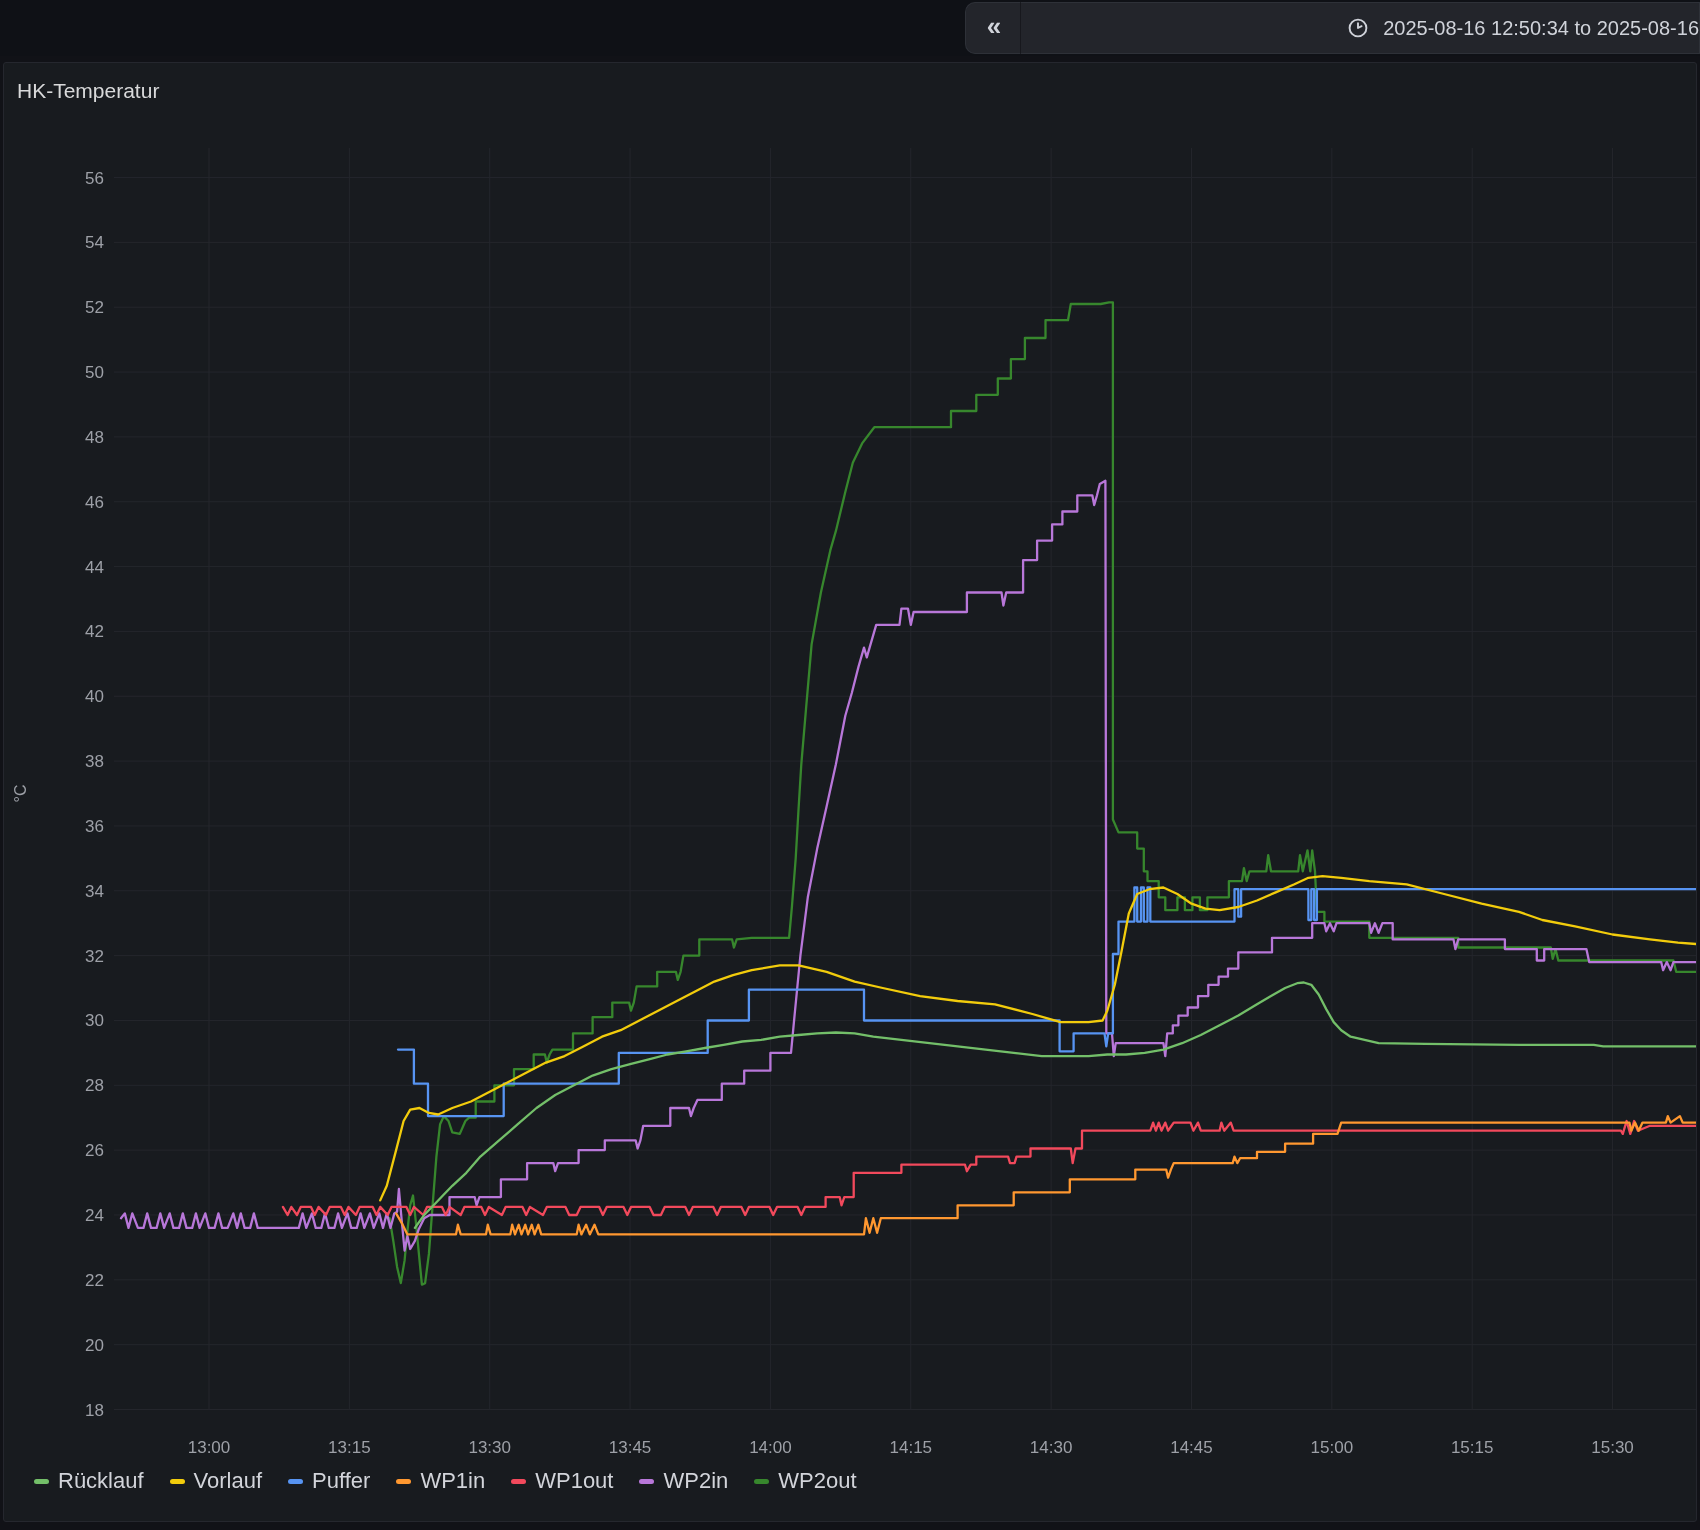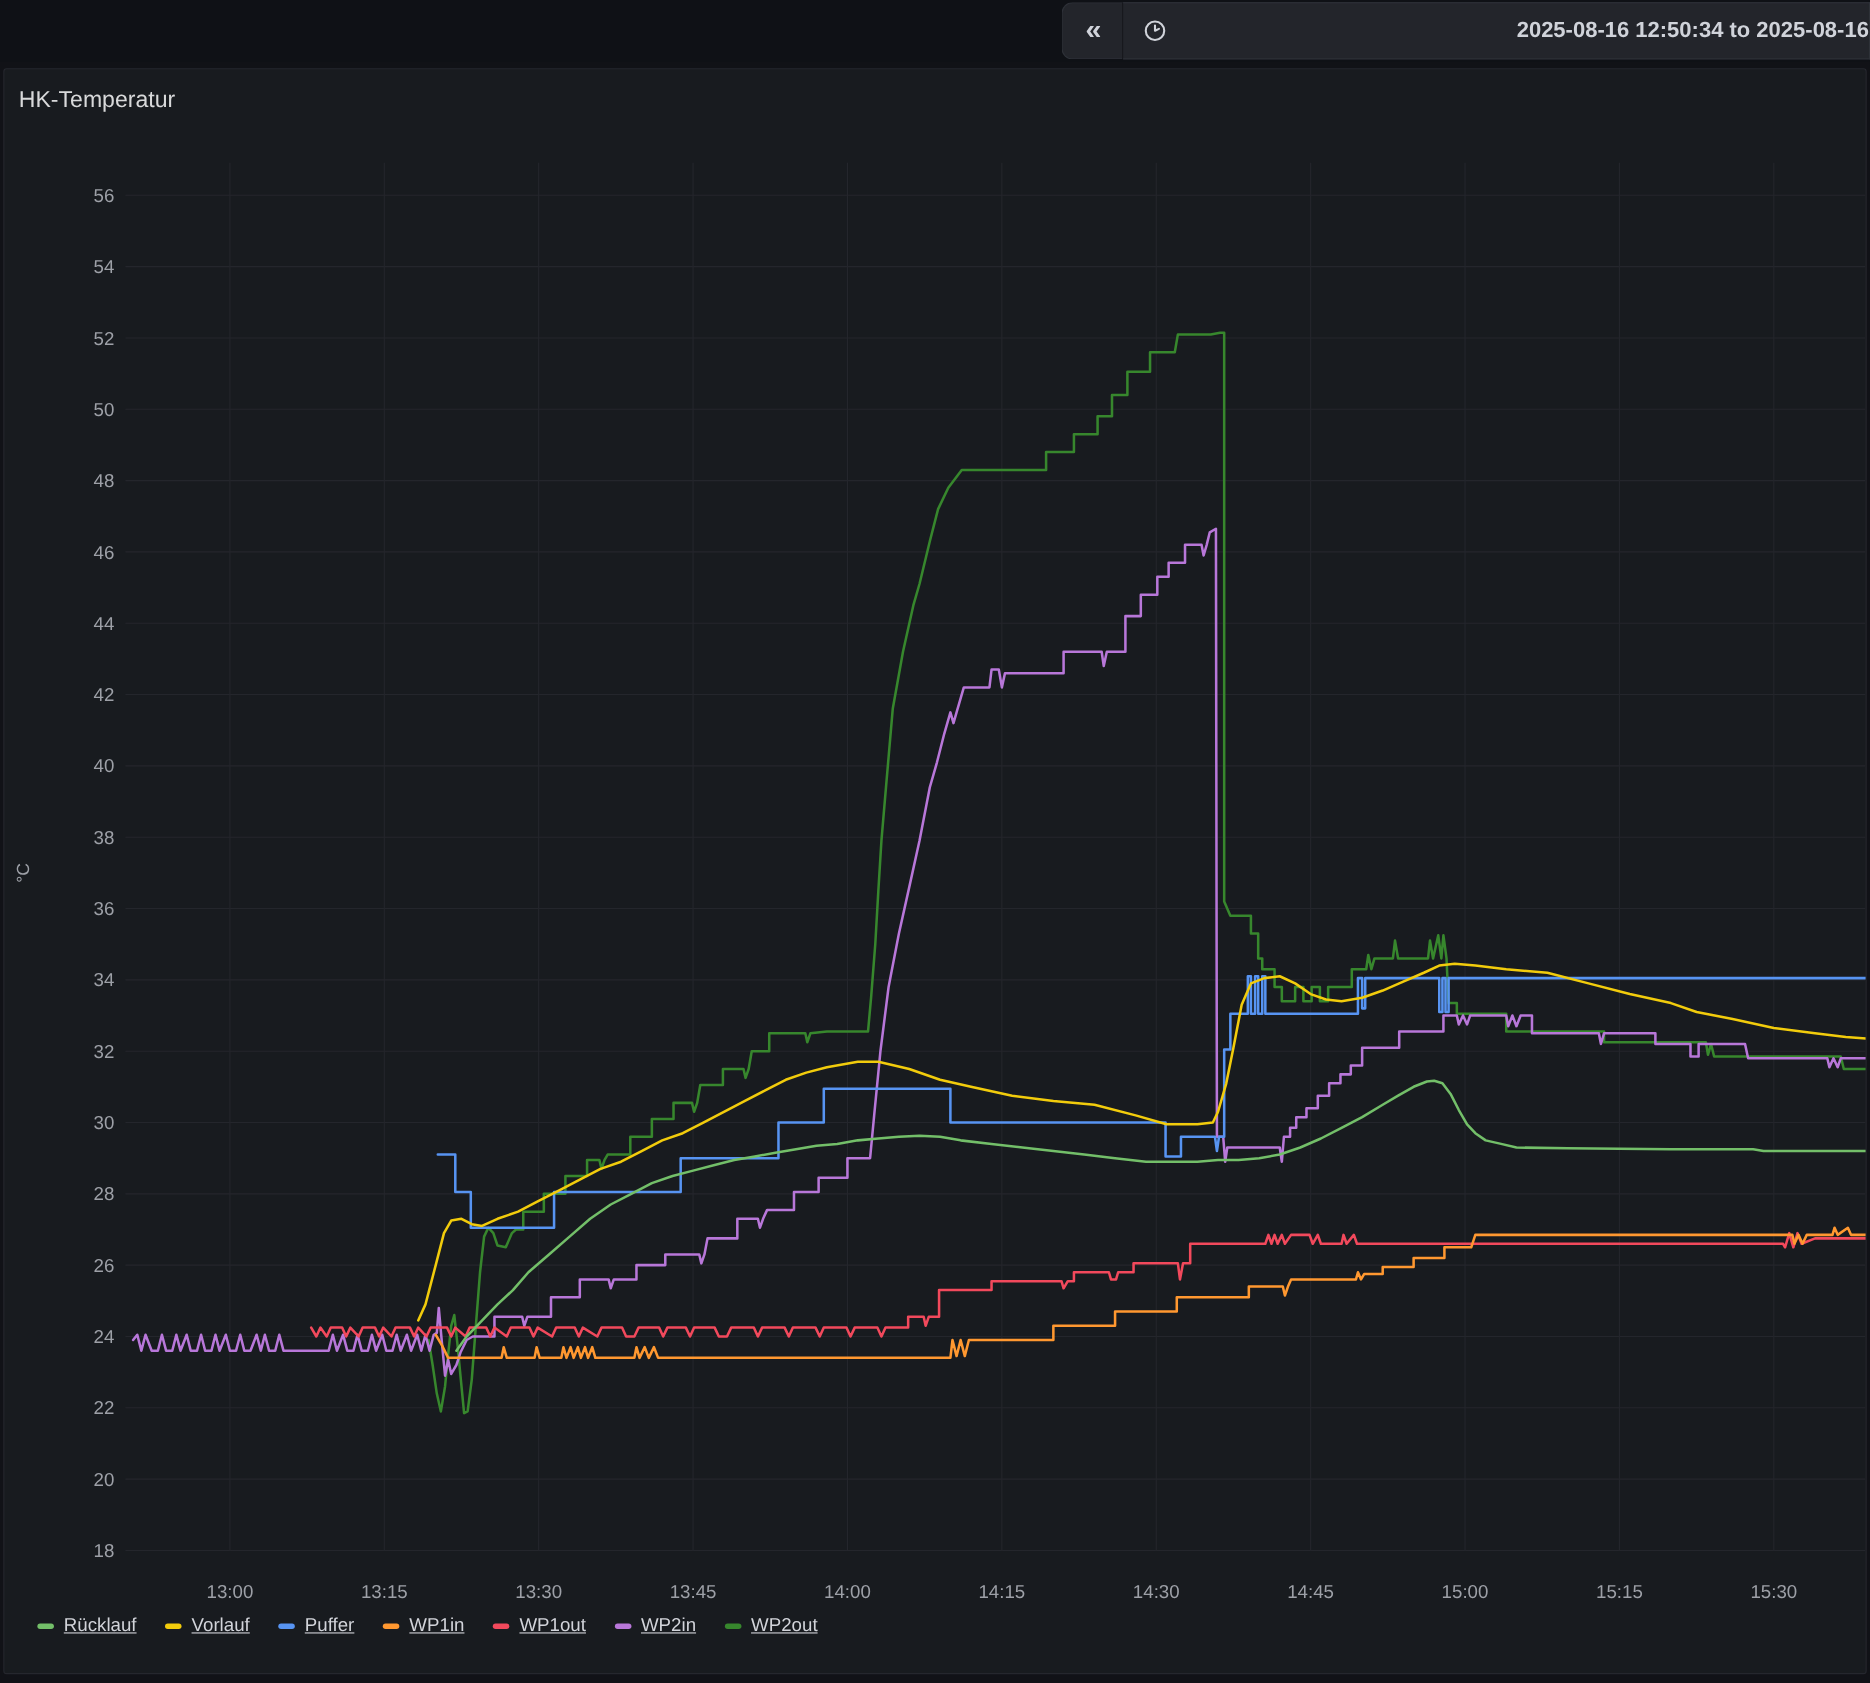--- a/index.html
+++ b/index.html
@@ -3,31 +3,31 @@
 <meta charset="utf-8">
 <style>
   html,body{margin:0;padding:0;background:#111217;width:1700px;height:1530px;overflow:hidden;
     font-family:"Liberation Sans", sans-serif;}
   .topbar{position:absolute;left:0;top:0;width:1700px;height:56px;background:#0f1116;}
   .btn-group{position:absolute;right:0;top:2px;height:52px;display:flex;align-items:stretch;}
   .tb-btn{background:#23252b;border:1px solid #2e3138;color:#d0d3da;display:flex;align-items:center;
     justify-content:center;cursor:pointer;}
   .back-btn{width:54px;border-radius:10px 0 0 10px;border-right:1px solid #17181d;font-size:26px;
     font-weight:bold;letter-spacing:-2px;padding-bottom:4px;}
-  .time-btn{width:660px;border-left:none;justify-content:space-between;padding-left:18px;gap:14px;
-    font-size:20px;font-weight:700;white-space:nowrap;overflow:hidden;}
+  .time-btn{width:660px;border-left:none;justify-content:flex-end;padding-left:18px;gap:14px;
+    font-size:20px;font-weight:400;white-space:nowrap;overflow:hidden;}
   .panel{position:absolute;left:3px;top:62px;width:1694px;height:1460px;background:#181b1f;
     border:1px solid #25272e;border-radius:3px;box-sizing:border-box;}
   .panel-title{position:absolute;left:13px;top:16px;font-size:21px;font-weight:400;color:#d8d9da;}
   svg.chart{position:absolute;left:0;top:0;}
   .legend{position:absolute;left:30px;top:1405px;display:flex;flex-wrap:wrap;column-gap:26px;
     row-gap:4px;align-items:center;}
   .legend-item{display:flex;align-items:center;gap:9px;cursor:pointer;}
   .legend-chip{width:15px;height:5px;border-radius:3px;display:inline-block;}
-  .legend-label{font-size:17px;color:#d2d4da;text-decoration:underline;}
+  .legend-label{font-size:22px;color:#d2d4da;}
   .tick{fill:#9da0a7;font-size:17px;}
   .unit-label{fill:#9da0a7;font-size:16px;}
 </style>
 </head>
 <body>
 
 <div class="topbar">
   <div class="btn-group">
     <div class="tb-btn back-btn">«</div>
     <div class="tb-btn time-btn">

